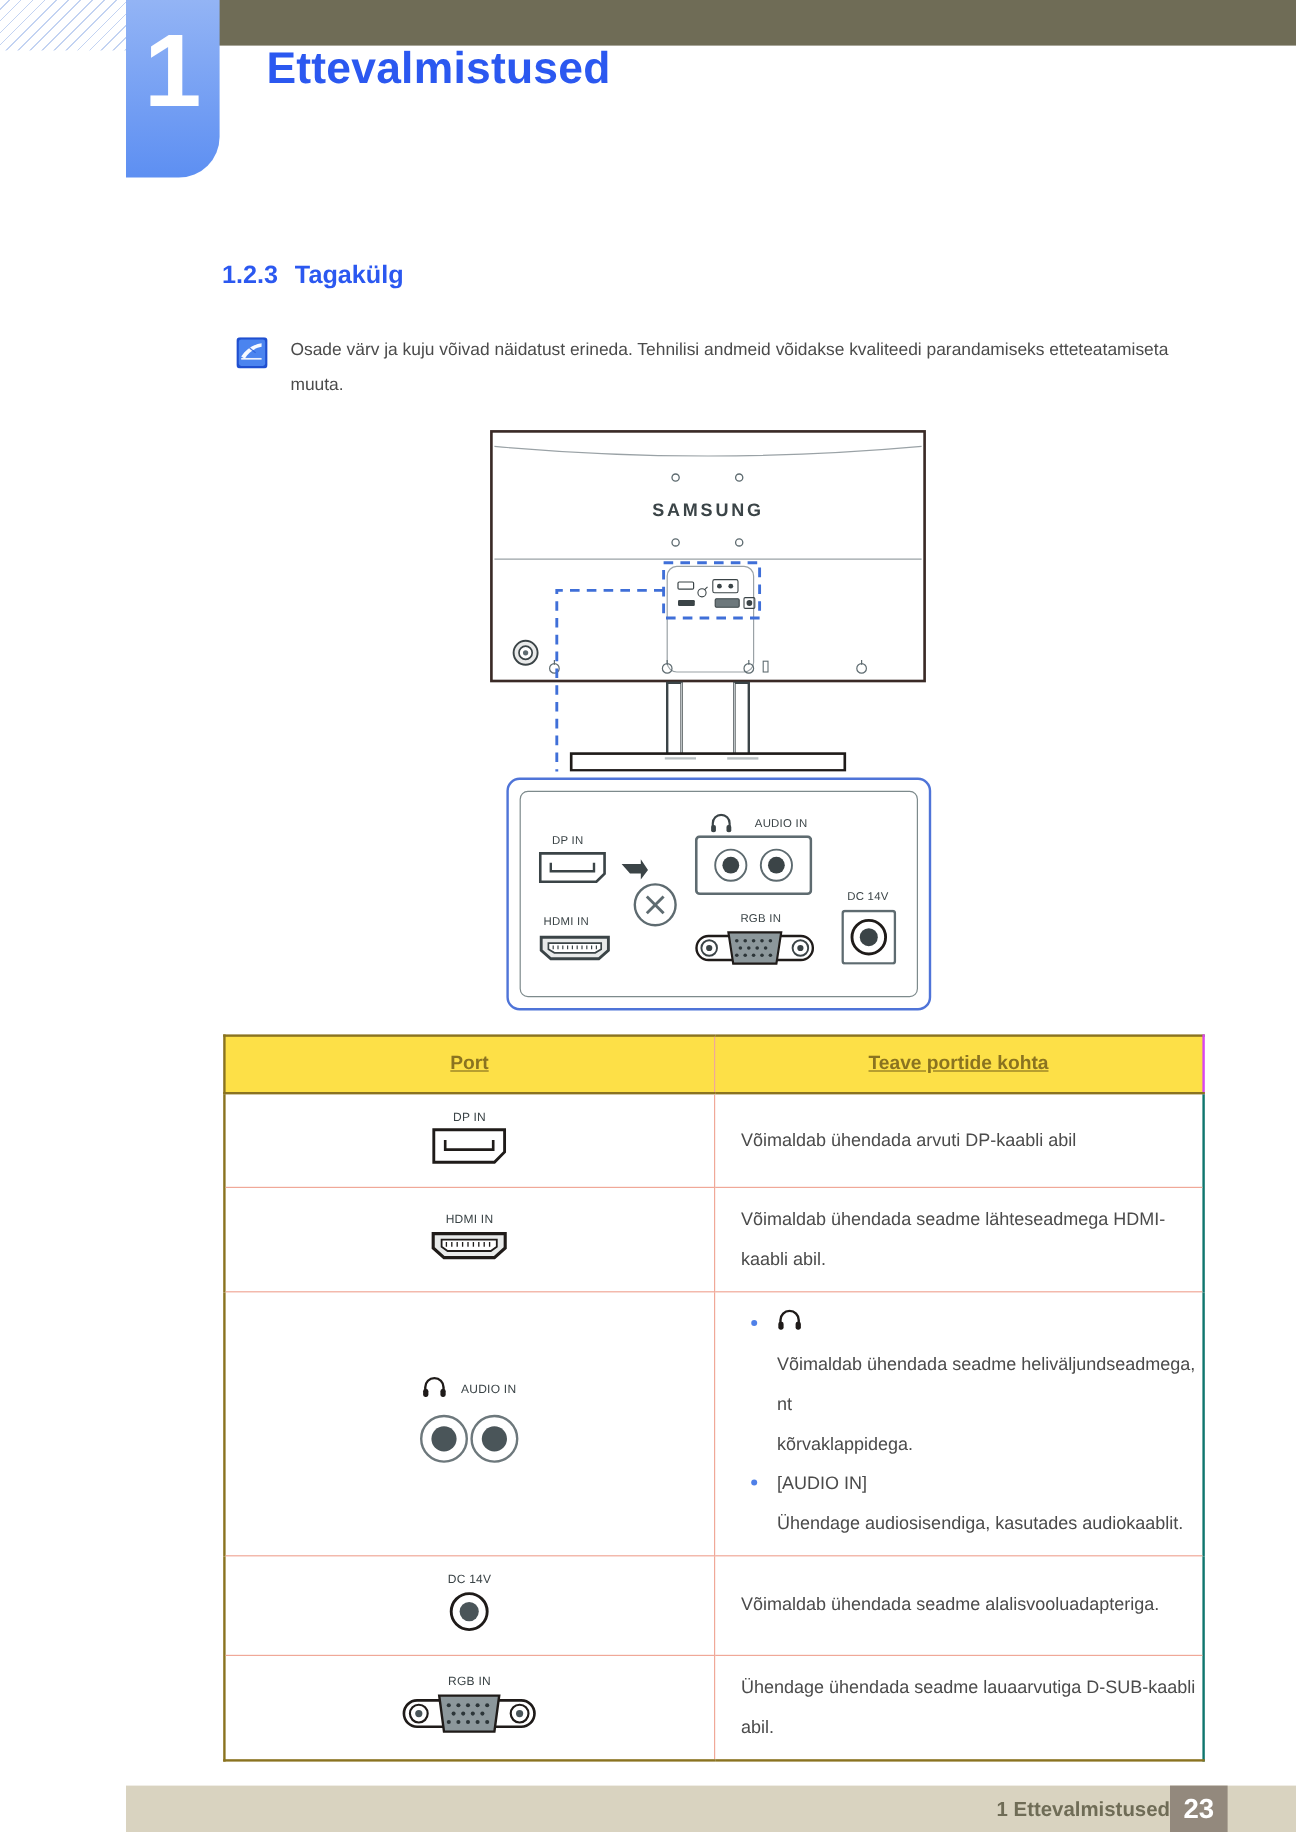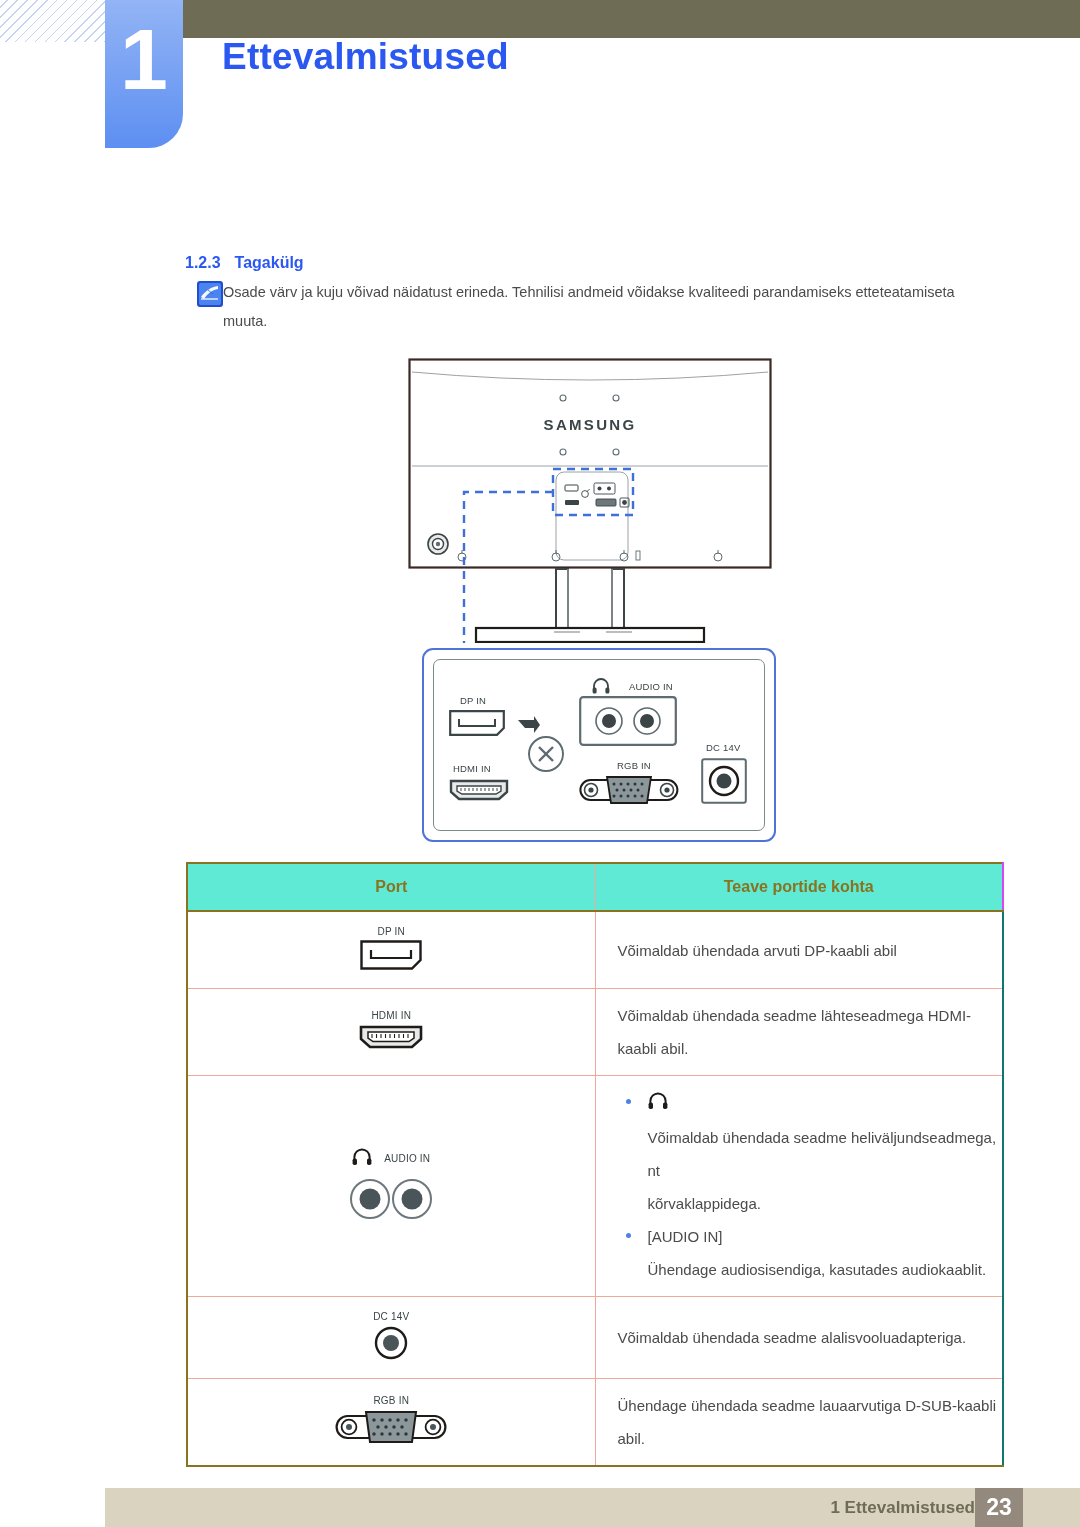--- a/index.html
+++ b/index.html
@@ -61,39 +61,38 @@
     letter-spacing: 0.2px;
     line-height: 1;
     text-align: center;
   }
 
   
   .section-head {
     position: absolute;
     left: 185px; top: 218px;
     color: #2b58f0;
-    font-size: 16px;
+    font-size: 21px;
     font-weight: bold;
-    margin-top: 36px;
   }
   .section-head .num { margin-right: 14px; }
 
   
   .note {
     position: absolute;
     left: 197px; top: 278px;
     width: 810px;
   }
   .note-icon {
     position: absolute;
     left: 0; top: 3px;
     width: 26px; height: 26px;
   }
   .note-text {
-    margin-left: 26px;
+    margin-left: 45px;
     color: #4b4b4b;
     font-size: 14.5px;
     line-height: 29px;
     width: 760px;
   }
 
   
   .monitor-wrap {
     position: absolute;
     left: 408px; top: 358px;
@@ -132,27 +131,28 @@
     width: 818px;
     border-collapse: collapse;
     table-layout: fixed;
   }
   .port-table td, .port-table th {
     border: 1px solid #f0a898;
     padding: 0;
     vertical-align: middle;
   }
   .port-table thead th {
-    background: #5eead4;
+    background: #fde047;
     color: #8a7320;
     font-size: 16px;
     font-weight: bold;
     height: 46px;
     border-top: 2px solid #8a7320;
     border-bottom: 2px solid #8a7320;
+    text-decoration: underline;
   }
   .port-table thead th.c1 { border-left: 2px solid #8a7320; }
   .port-table thead th.c2 { border-right: 2px solid #d946ef; }
   .port-table td.icon-cell {
     width: 266px;
     text-align: center;
     border-left: 2px solid #8a7320;
     padding: 14px 0;
   }
   .port-table td.desc-cell {

